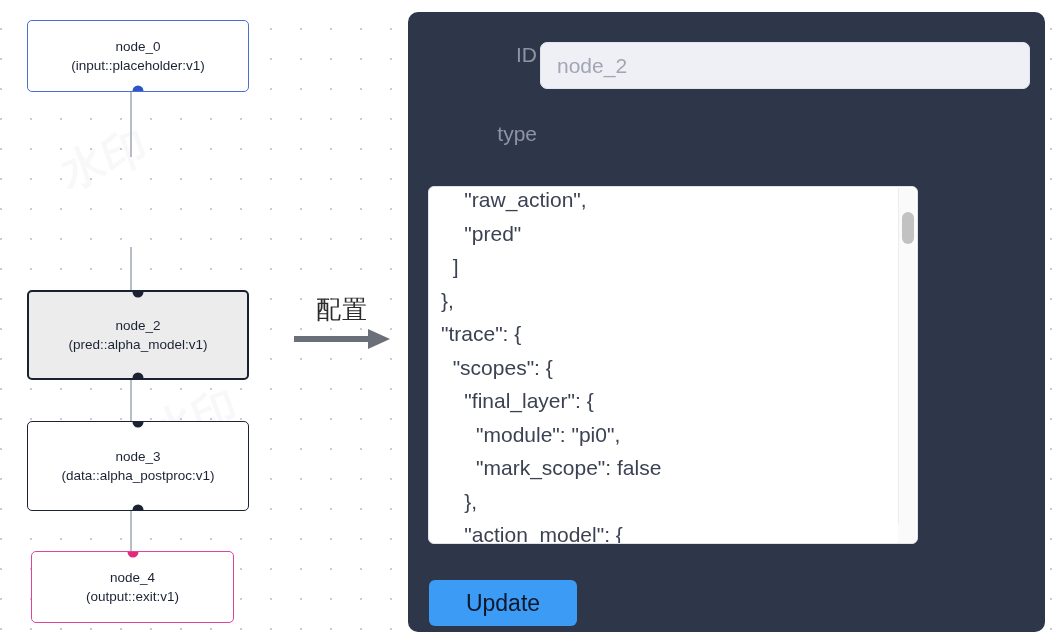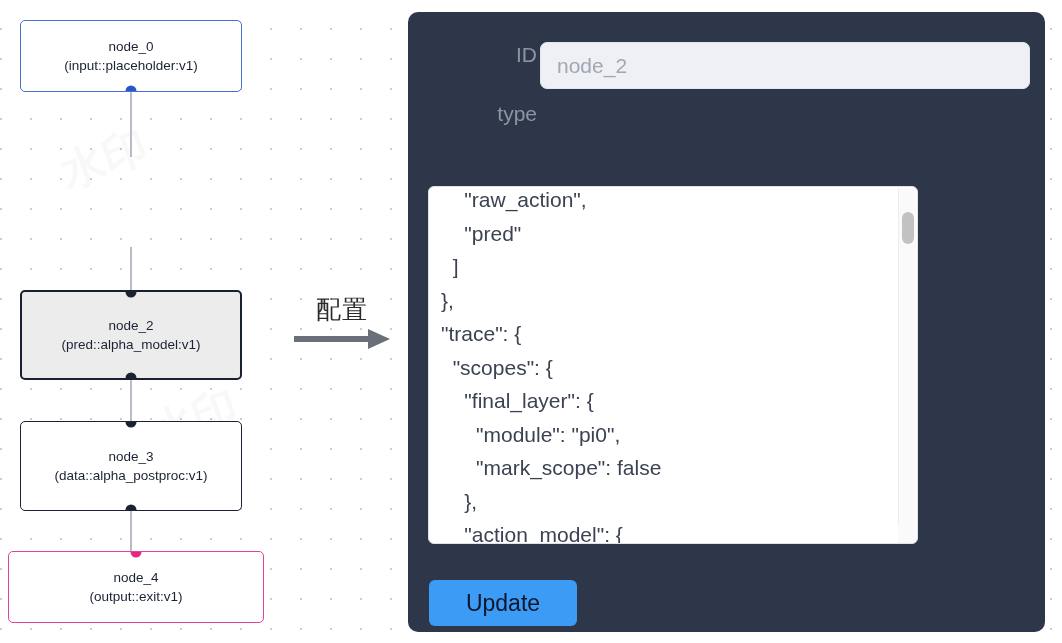--- a/index.html
+++ b/index.html
@@ -54,20 +54,21 @@
     display: flex;
     align-items: center;
     justify-content: center;
     text-align: center;
     color: #1b2233;
     font-size: 13.5px;
     line-height: 19px;
     padding: 2px 16px;
     word-break: break-all;
     overflow: hidden;
+    margin-left: 7px;
   }
   .node.input-node  { border-color: #4a6fd4; }
   .node.output-node { border-color: #e0449a; }
   .node.selected    { background: #ececec; border-width: 2px; border-color: #19202f; }
 
   .node-label { display: block; width: 100%; }
 
   .handle {
     position: absolute;
     width: 11px; height: 11px;
@@ -147,21 +148,21 @@
     font-size: 21px;
     font-family: "Liberation Sans", sans-serif;
     padding: 0 16px;
     outline: none;
     height: 47px;
     line-height: 45px;
     width: 490px;
   }
 
   #row-id     { left: 20px; top: 30px; }
-  #row-type   { left: 20px; top: 89px; align-items: flex-end; }
+  #row-type   { left: 20px; top: 109px; align-items: flex-end; }
   #row-config { left: 20px; top: 174px; }
 
   #config-textarea {
     box-sizing: border-box;
     width: 490px;
     height: 358px;
     background: #ffffff;
     border: 1px solid #dfe2e9;
     border-radius: 6px;
     color: #3b4252;
@@ -257,21 +258,21 @@
     <span class="handle top"></span>
     <span class="handle bottom"></span>
   </div>
 
   <div class="node" style="left:20px;top:421px;width:222px;height:90px;">
     <span class="node-label"><span>node_3</span><br><span>(data::alpha_postproc:v1)</span></span>
     <span class="handle top"></span>
     <span class="handle bottom"></span>
   </div>
 
-  <div class="node output-node" style="left:8px;top:551px;width:256px;height:72px;">
+  <div class="node output-node" style="left:24px;top:551px;width:203px;height:72px;">
     <span class="node-label"><span>node_4</span><br><span>(output::exit:v1)</span></span>
     <span class="handle top pink"></span>
   </div>
 
   <div id="annotation">
     <div id="annotation-text">配置</div>
     <svg id="arrow-svg" width="100" height="26" viewBox="0 0 100 26">
       <line x1="2" y1="13" x2="78" y2="13" stroke="#6b6f78" stroke-width="6"></line>
       <polygon points="76,3 98,13 76,23" fill="#6b6f78"></polygon>
     </svg>

